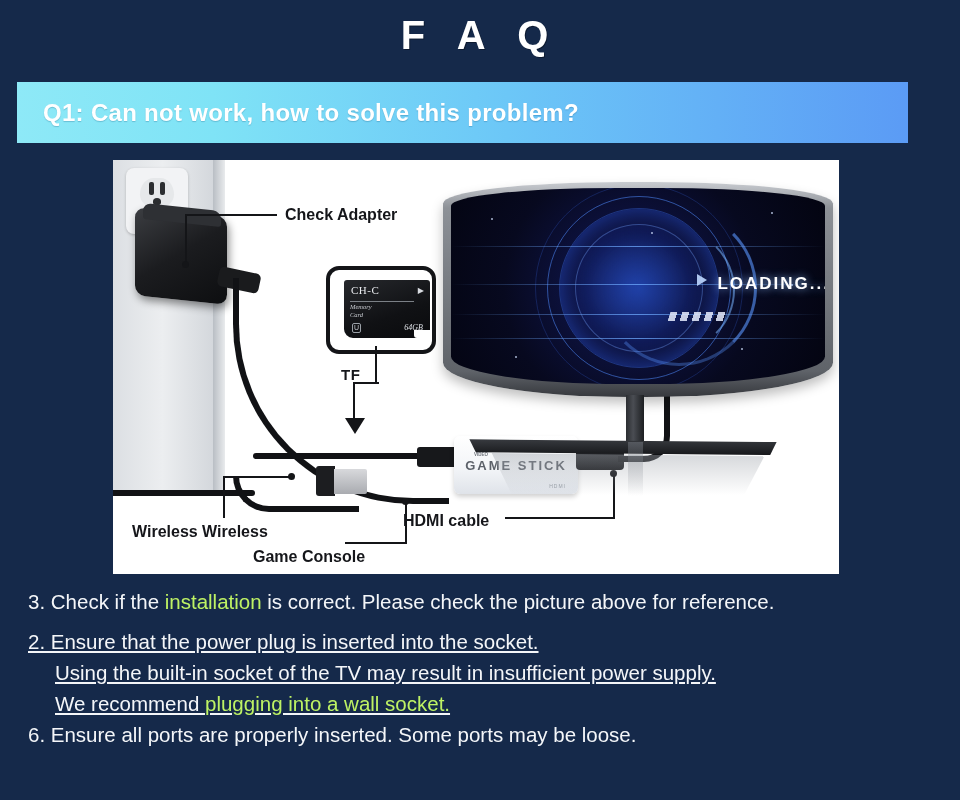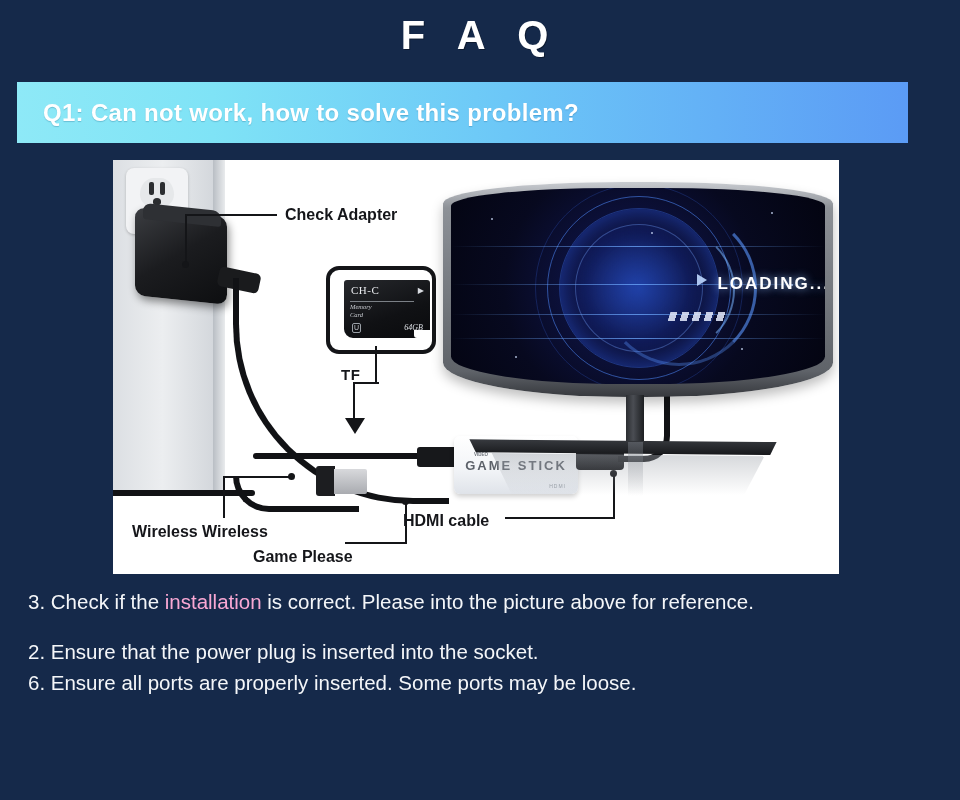--- a/index.html
+++ b/index.html
@@ -303,23 +303,23 @@
     position:absolute;left:185px;top:270px;width:15px;height:54px;
     background:linear-gradient(180deg,rgba(120,125,133,.5),rgba(255,255,255,0));
   }
 
   
   .answers{
     position:absolute;left:28px;top:586px;width:920px;
     color:#f4f6f9;font-size:20.5px;line-height:31px;
   }
   .ans-item{display:block;white-space:nowrap;}
-  .ans-item.gap{margin-top:19px;}
+  .ans-item.gap{margin-top:9px;text-decoration:underline;}
   .indent{padding-left:27px;}
-  .hl{color:#f9a8d4;}
+  .hl{color:#bef264;}
 </style>
 </head>
 <body>
 
 <div class="page">
 
   <div class="faq-title">F A Q</div>
 
   <div class="q-banner">
     <span class="q-banner-text">Q1:  Can not work, how to solve this problem?</span>
@@ -387,21 +387,21 @@
       <div class="hdmi-cable-top"></div>
 
       <div class="lead lead-wr-v"></div>
       <div class="lead lead-wr-h"></div>
       <div class="dot dot-wr"></div>
       <div class="lbl lbl-wr">Wireless Wireless</div>
 
       <div class="lead lead-gc-v"></div>
       <div class="lead lead-gc-h"></div>
       <div class="dot dot-gc"></div>
-      <div class="lbl lbl-gc">Game Please</div>
+      <div class="lbl lbl-gc">Game Console</div>
 
       <div class="lead lead-hdmi-v"></div>
       <div class="lead lead-hdmi-h"></div>
       <div class="dot dot-hdmi"></div>
       <div class="lbl lbl-hdmi">HDMI cable</div>
 
       <div class="tv">
         <div class="tv-bezel">
           <div class="tv-screen">
             <div class="ring r4"></div>
@@ -430,24 +430,26 @@
         <div class="neck-reflect"></div>
         <div class="tv-reflect"></div>
       </div>
 
     </div>
   </div>
 
   <div class="answers">
     <div id="answers-host">
         <div>
-          <div class="ans-item"><span>3. Check if the </span><span class="hl">installation</span><span> is correct. Please into the picture above for reference.</span></div>
+          <div class="ans-item"><span>3. Check if the </span><span class="hl">installation</span><span> is correct. Please check the picture above for reference.</span></div>
         </div>
         <div class="ans-item gap">
           <div class="ans-item"><span>2. Ensure that the power plug is inserted into the socket.</span></div>
+          <div class="ans-item indent"><span>Using the built-in socket of the TV may result in insufficient power supply.</span></div>
+          <div class="ans-item indent"><span>We recommend </span><span class="hl">plugging into a wall socket.</span></div>
         </div>
         <div>
           <div class="ans-item"><span>6. Ensure all ports are properly inserted. Some ports may be loose.</span></div>
         </div>
       </div>
   </div>
 
 </div>
 
 </body></html>

